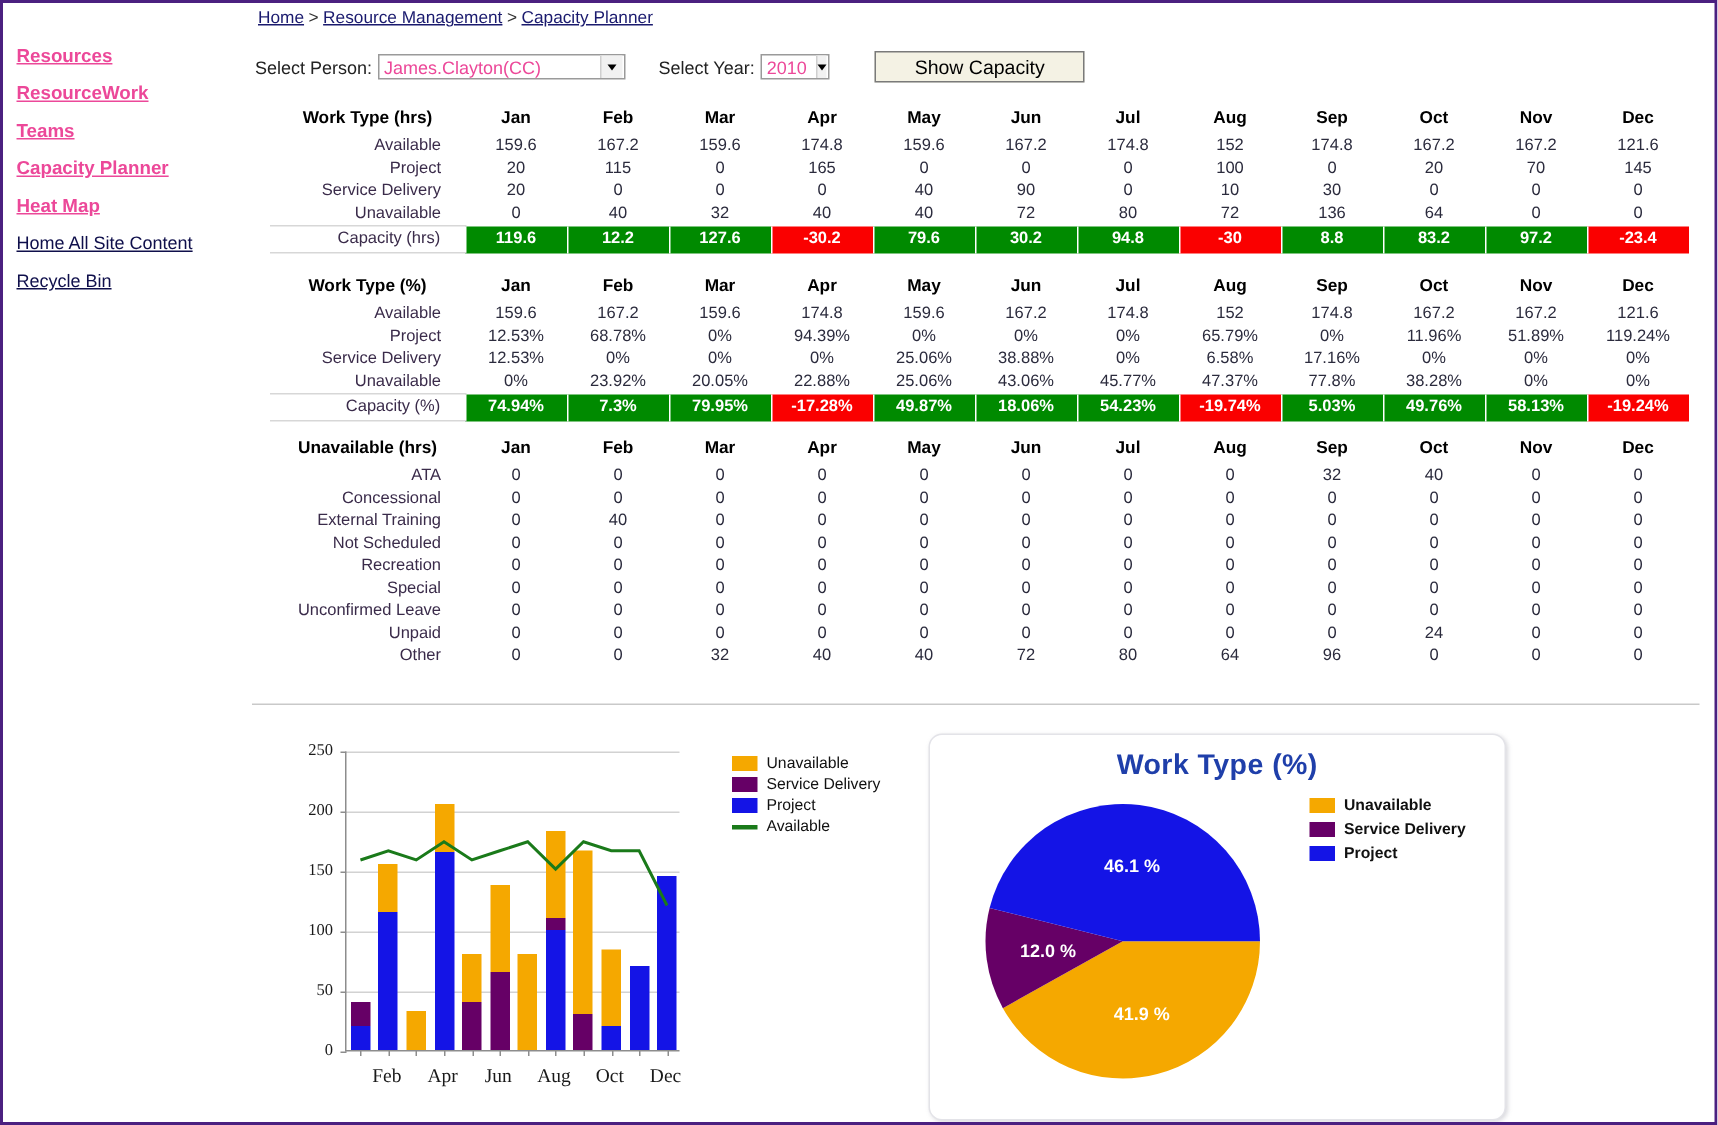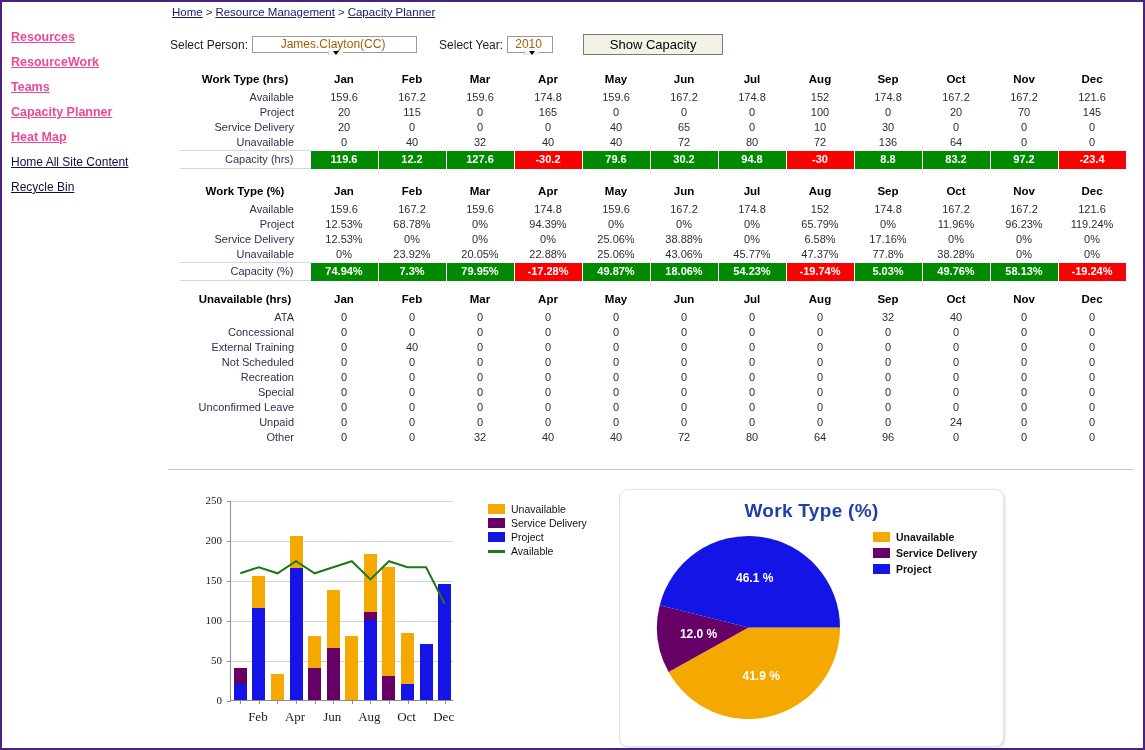--- a/index.html
+++ b/index.html
@@ -74,24 +74,23 @@
     margin-right: 4px;
   }
   .fake-select {
     display: inline-flex;
     align-items: center;
     justify-content: space-between;
     border: 1px solid #9a9a9a;
     background: #ffffff;
     height: 17px;
     font-size: 12px;
-    color: #a16207;
+    color: #ec4899;
     padding-left: 3px;
     box-sizing: border-box;
-    flex-direction: column;
   }
   .fake-select .val { padding-right: 6px; }
   .fake-select .arrow {
     width: 14px;
     height: 15px;
     border-left: 1px solid #cfcfcf;
     background: #f1f1f1;
     display: flex;
     align-items: center;
     justify-content: center;
@@ -387,21 +386,21 @@
           <td>70</td>
           <td>145</td>
         </tr>
         <tr>
           <td class="rowlabel">Service Delivery</td>
           <td>20</td>
           <td>0</td>
           <td>0</td>
           <td>0</td>
           <td>40</td>
-          <td>65</td>
+          <td>90</td>
           <td>0</td>
           <td>10</td>
           <td>30</td>
           <td>0</td>
           <td>0</td>
           <td>0</td>
         </tr>
         <tr>
           <td class="rowlabel">Unavailable</td>
           <td>0</td>
@@ -486,21 +485,21 @@
           <td>12.53%</td>
           <td>68.78%</td>
           <td>0%</td>
           <td>94.39%</td>
           <td>0%</td>
           <td>0%</td>
           <td>0%</td>
           <td>65.79%</td>
           <td>0%</td>
           <td>11.96%</td>
-          <td>96.23%</td>
+          <td>51.89%</td>
           <td>119.24%</td>
         </tr>
         <tr>
           <td class="rowlabel">Service Delivery</td>
           <td>12.53%</td>
           <td>0%</td>
           <td>0%</td>
           <td>0%</td>
           <td>25.06%</td>
           <td>38.88%</td>

